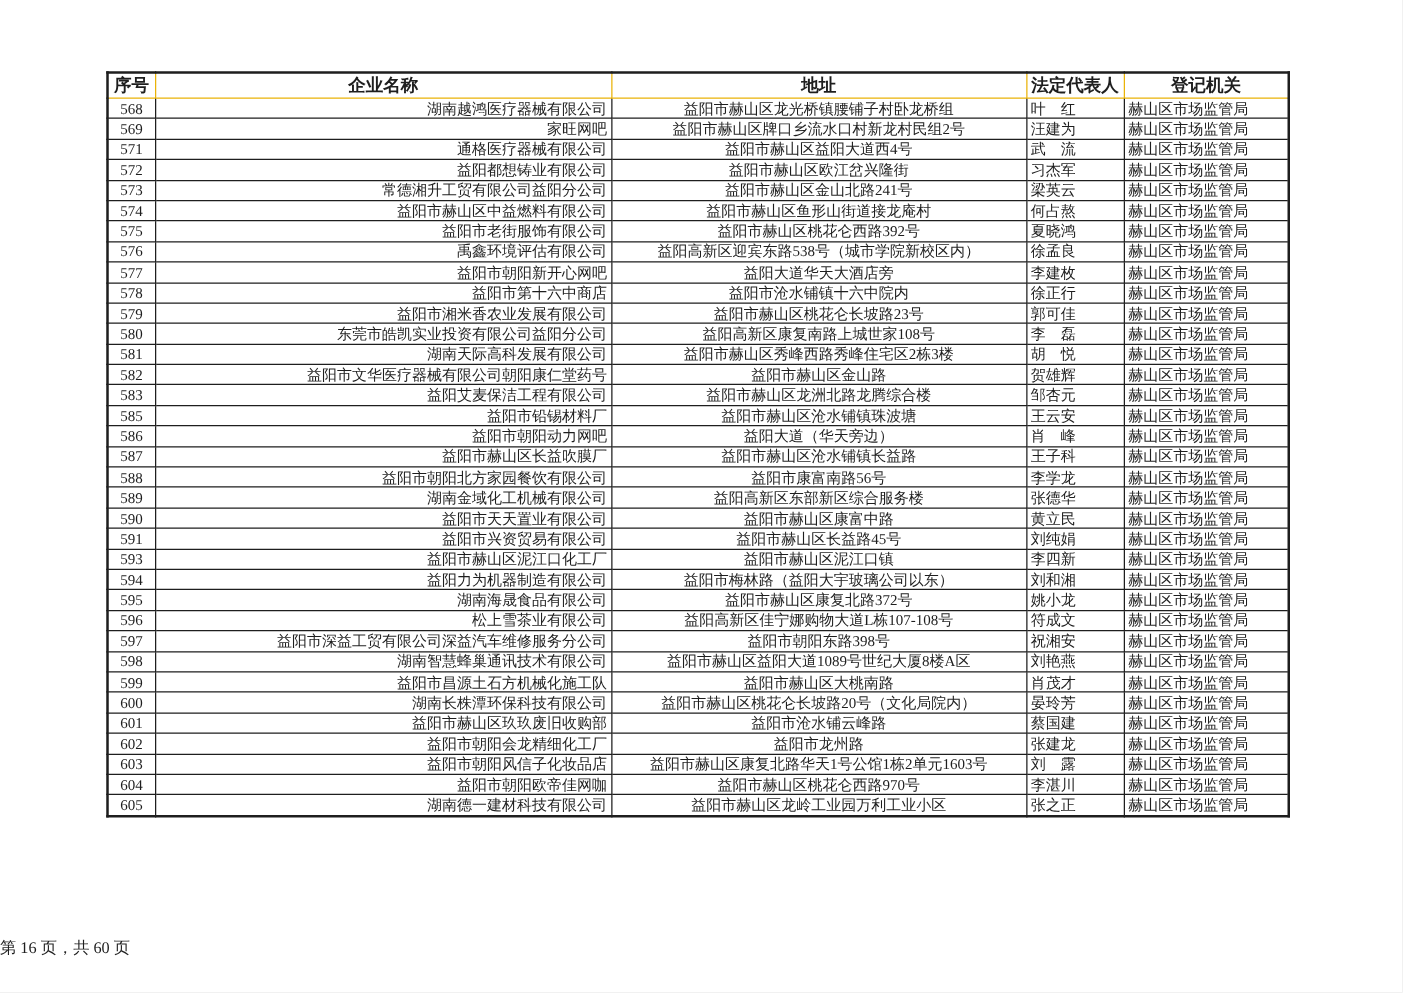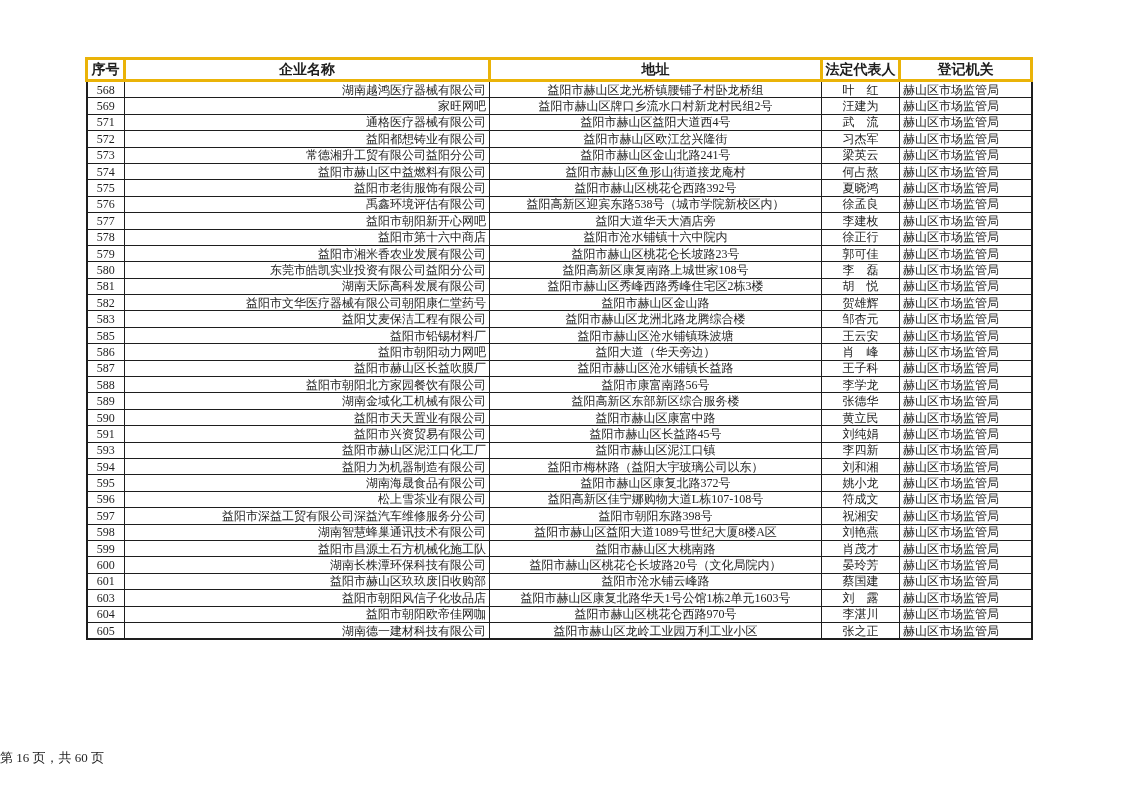--- a/index.html
+++ b/index.html
@@ -13,42 +13,42 @@
   }
   table.company-table{
     position:absolute;
     left:85px;top:57px;
     width:945px;
     border-collapse:collapse;
     table-layout:fixed;
     border:2px solid #1e1e1e;
   }
   table.company-table th{
-    border:3px solid #eab308;
+    border:1px solid #eab308;
     font-size:14px;
     font-weight:bold;
     height:19px;
     padding:0 2px;
     text-align:center;
     white-space:nowrap;
     overflow:hidden;
   }
   table.company-table td{
     border:1px solid #1e1e1e;
     font-size:12px;
     height:15.4px;
     line-height:1;
     padding:0 3px;
     white-space:nowrap;
     overflow:hidden;
   }
   td.c-seq{text-align:center;font-size:11.5px;}
   td.c-name{text-align:right;}
   td.c-addr{text-align:center;}
-  td.c-rep{text-align:center;}
+  td.c-rep{text-align:left;}
   td.c-org{}
   .page-footer{
     position:absolute;
     left:0;top:749px;
     width:100%;
     text-align:left;
     font-size:13px;
     color:#1e1e1e;
     font-family:"Liberation Serif","DejaVu Serif",serif;
   }
@@ -287,20 +287,27 @@
           <td class="c-org">赫山区市场监管局</td>
         </tr>
         <tr>
           <td class="c-seq">601</td>
           <td class="c-name">益阳市赫山区玖玖废旧收购部</td>
           <td class="c-addr">益阳市沧水铺云峰路</td>
           <td class="c-rep">蔡国建</td>
           <td class="c-org">赫山区市场监管局</td>
         </tr>
         <tr>
+          <td class="c-seq">602</td>
+          <td class="c-name">益阳市朝阳会龙精细化工厂</td>
+          <td class="c-addr">益阳市龙州路</td>
+          <td class="c-rep">张建龙</td>
+          <td class="c-org">赫山区市场监管局</td>
+        </tr>
+        <tr>
           <td class="c-seq">603</td>
           <td class="c-name">益阳市朝阳风信子化妆品店</td>
           <td class="c-addr">益阳市赫山区康复北路华天1号公馆1栋2单元1603号</td>
           <td class="c-rep">刘　露</td>
           <td class="c-org">赫山区市场监管局</td>
         </tr>
         <tr>
           <td class="c-seq">604</td>
           <td class="c-name">益阳市朝阳欧帝佳网咖</td>
           <td class="c-addr">益阳市赫山区桃花仑西路970号</td>

